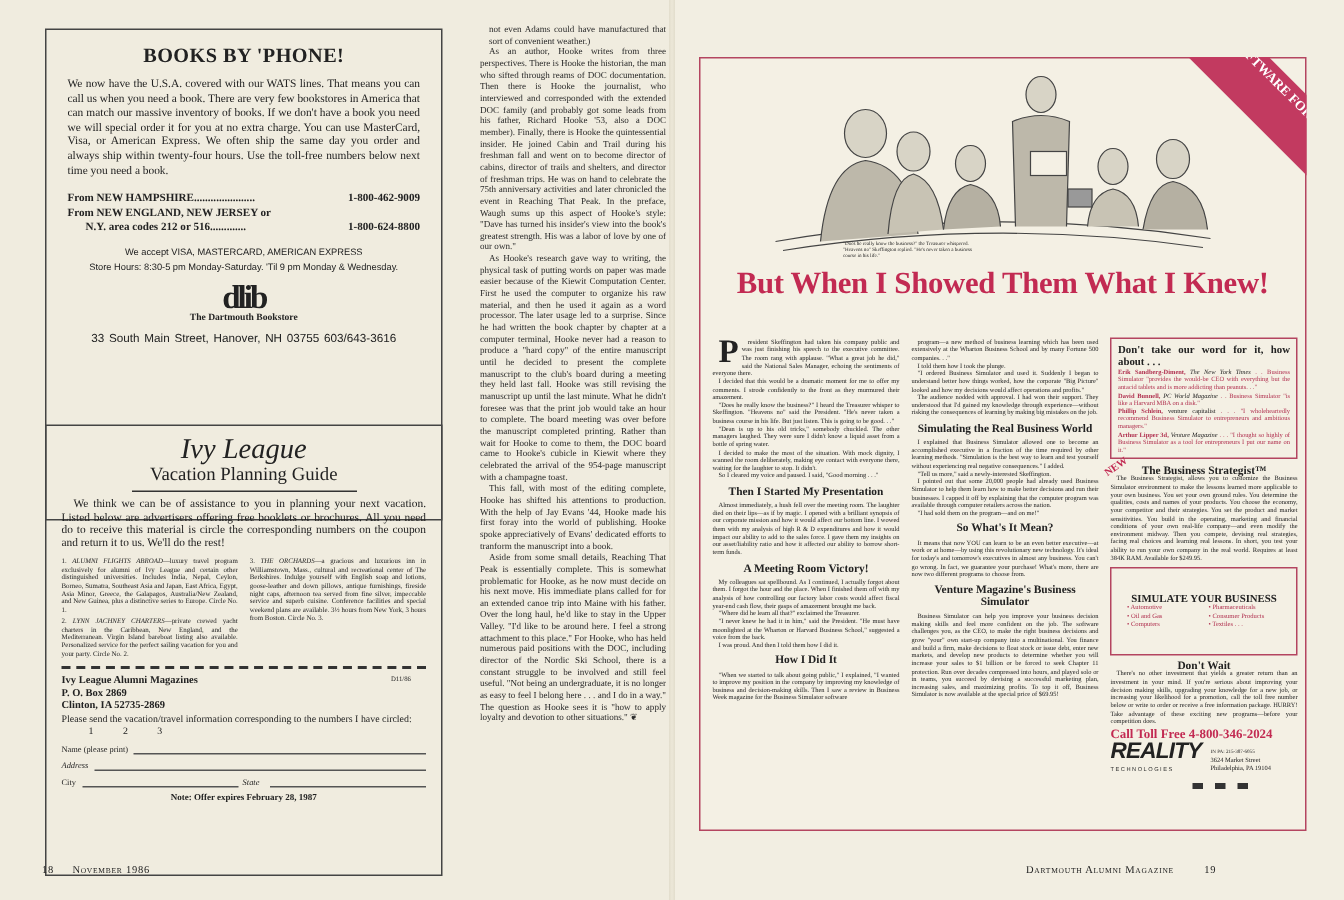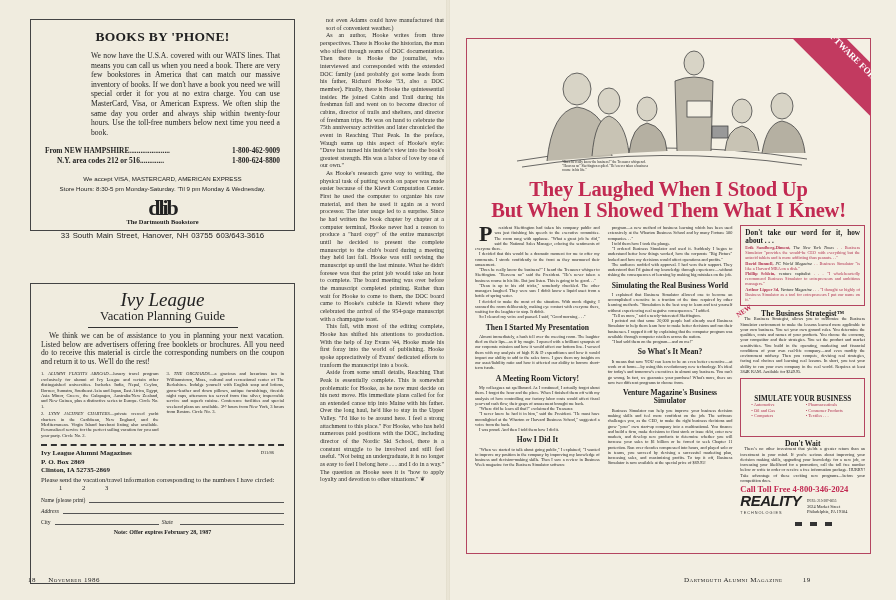--- a/index.html
+++ b/index.html
@@ -3,23 +3,23 @@
 <meta charset="utf-8">
 <style>
   * { box-sizing: border-box; margin: 0; padding: 0; }
   html, body { width: 896px; height: 600px; overflow: hidden; }
   body { background: #f1ede0; font-family: "Liberation Serif", serif; color: #222; position: relative; }
   .page-left { position: absolute; left: 0; top: 0; width: 448px; height: 600px; background: #f0ecdf; }
   .page-right { position: absolute; left: 448px; top: 0; width: 448px; height: 600px; background: #f2eee2; }
   .gutter { position: absolute; left: 446px; top: 0; width: 4px; height: 600px; background: linear-gradient(90deg,#e2ddcc,#ece7d8,#e2ddcc); }
 
   
-  .ad-books { position: absolute; left: 30px; top: 19px; width: 265px; height: 212px; border: 1px solid #444; padding: 6px 14px; }
+  .ad-books { position: absolute; left: 30px; top: 19px; width: 265px; height: 328px; border: 1px solid #444; padding: 6px 14px; }
   .ad-books h1 { font-size: 13.5px; text-align: center; font-weight: bold; letter-spacing: .3px; margin: 3px 0 6px; }
-  .ad-books .body { font-size: 7.6px; line-height: 9.6px; text-align: justify; margin-left: 46px; }
+  .ad-books .body { font-size: 7.6px; line-height: 9.6px; text-align: justify; }
   .phones { margin-top: 9px; font-size: 7.4px; font-weight: bold; line-height: 9.4px; }
   .phones .row { display: flex; justify-content: space-between; }
   .phones .row.indent span:first-child { padding-left: 12px; }
   .accept { font-family: "Liberation Sans", sans-serif; font-size: 6.2px; text-align: center; margin-top: 9px; line-height: 10px; }
   .logo { text-align: center; margin-top: 4px; }
   .logo .mark { font-size: 22px; font-weight: bold; line-height: 20px; letter-spacing: -2px; }
   .logo .name { font-size: 6.4px; font-weight: bold; }
   .address { font-family: "Liberation Sans", sans-serif; font-size: 7.8px; text-align: center; margin-top: 6px; word-spacing: 1px; }
 
   
@@ -91,20 +91,24 @@
 <div class="gutter"></div>
 
 <div class="ad-books">
   <h1>BOOKS BY 'PHONE!</h1>
   <div class="body">We now have the U.S.A. covered with our WATS lines. That means you can call us when you need a book. There are very few bookstores in America that can match our massive inventory of books. If we don't have a book you need we will special order it for you at no extra charge. You can use MasterCard, Visa, or American Express. We often ship the same day you order and always ship within twenty-four hours. Use the toll-free numbers below next time you need a book.</div>
   <div class="phones">
     <div class="row">
         <span>From NEW HAMPSHIRE......................</span>
         <span>1-800-462-9009</span>
       </div>
+    <div class="row">
+        <span>From NEW ENGLAND, NEW JERSEY or</span>
+        <span></span>
+      </div>
     <div class="row indent">
         <span>N.Y. area codes 212 or 516.............</span>
         <span>1-800-624-8800</span>
       </div>
   </div>
   <div class="accept">
     <div>We accept VISA, MASTERCARD, AMERICAN EXPRESS</div>
     <div>Store Hours: 8:30-5 pm Monday-Saturday. 'Til 9 pm Monday &amp; Wednesday.</div>
   </div>
   <div class="logo">
@@ -194,21 +198,20 @@
       <ellipse cx="285" cy="65" rx="11" ry="13" fill="#d8d4c6"></ellipse>
       <path d="M265 112 Q270 82 285 80 Q305 84 308 112" fill="#b5b0a2"></path>
       <rect x="215" y="85" width="16" height="12" fill="#999"></rect>
     </g>
   </svg>
   <div class="caption">"Does he really know the business?" the Treasurer whispered. "Heavens no" Skeffington replied. "He's never taken a business course in his life."</div>
   <div class="banner">
     <div class="strip"><span>SOFTWARE FOR YOUR PC</span></div>
   </div>
   <div class="headline">
-    <div>They Laughed When I Stood Up</div>
     <div>But When I Showed Them What I Knew!</div>
   </div>
 
   <div class="ad-cols">
     <div class="ad-col">
       <p><span class="dropcap">P</span><span>resident Skeffington had taken his company public and was just finishing his speech to the executive committee. The room rang with applause. "What a great job he did," said the National Sales Manager, echoing the sentiments of everyone there.</span></p>
       <p>I decided that this would be a dramatic moment for me to offer my comments. I strode confidently to the front as they murmured their amazement.</p>
       <p>"Does he really know the business?" I heard the Treasurer whisper to Skeffington. "Heavens no" said the President. "He's never taken a business course in his life. But just listen. This is going to be good. . ."</p>
       <p>"Dean is up to his old tricks," somebody chuckled. The other managers laughed. They were sure I didn't know a liquid asset from a bottle of spring water.</p>
       <p>I decided to make the most of the situation. With mock dignity, I scanned the room deliberately, making eye contact with everyone there, waiting for the laughter to stop. It didn't.</p>

